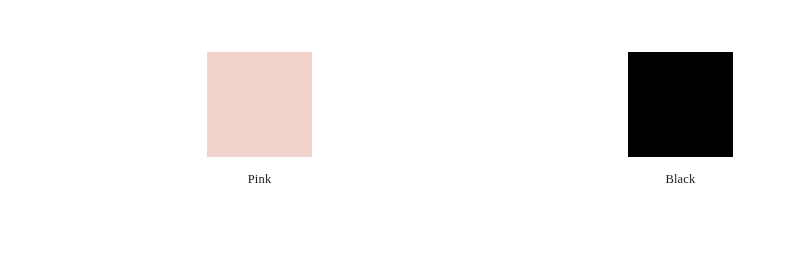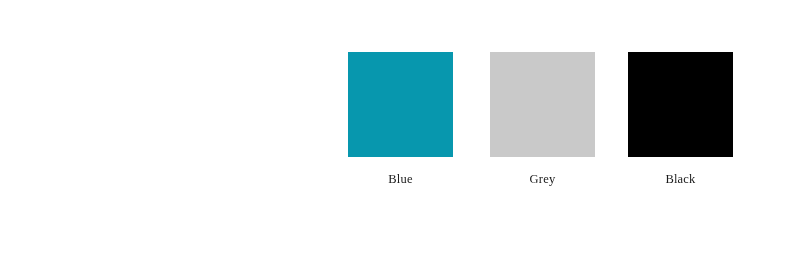--- a/index.html
+++ b/index.html
@@ -49,29 +49,25 @@
     white-space: nowrap;
     letter-spacing: 0.2px;
   }
 </style>
 </head>
 <body style="background: rgb(255, 255, 255);">
 
 <div id="swatch-palette">
 
 
-
-  <div class="swatch-cell" style="left: 348px; width: 105px;">
-    <div class="swatch-chip" style="width: 105px; height: 105px; background: rgb(7, 151, 174);"></div>
-    <div class="swatch-label" style="color: rgb(26, 26, 26);">Blue</div>
+  <div class="swatch-cell" style="left: 207px; width: 105px;">
+    <div class="swatch-chip" style="width: 105px; height: 105px; background: rgb(242, 210, 205);"></div>
+    <div class="swatch-label" style="color: rgb(26, 26, 26);">Pink</div>
   </div>
 
-  <div class="swatch-cell" style="left: 490px; width: 105px;">
-    <div class="swatch-chip" style="width: 105px; height: 105px; background: rgb(201, 201, 201);"></div>
-    <div class="swatch-label" style="color: rgb(26, 26, 26);">Grey</div>
-  </div>
+
 
   <div class="swatch-cell" style="left: 628px; width: 105px;">
     <div class="swatch-chip" style="width: 105px; height: 105px; background: rgb(0, 0, 0);"></div>
     <div class="swatch-label" style="color: rgb(26, 26, 26);">Black</div>
   </div>
 
 </div>
 
 </body></html>

